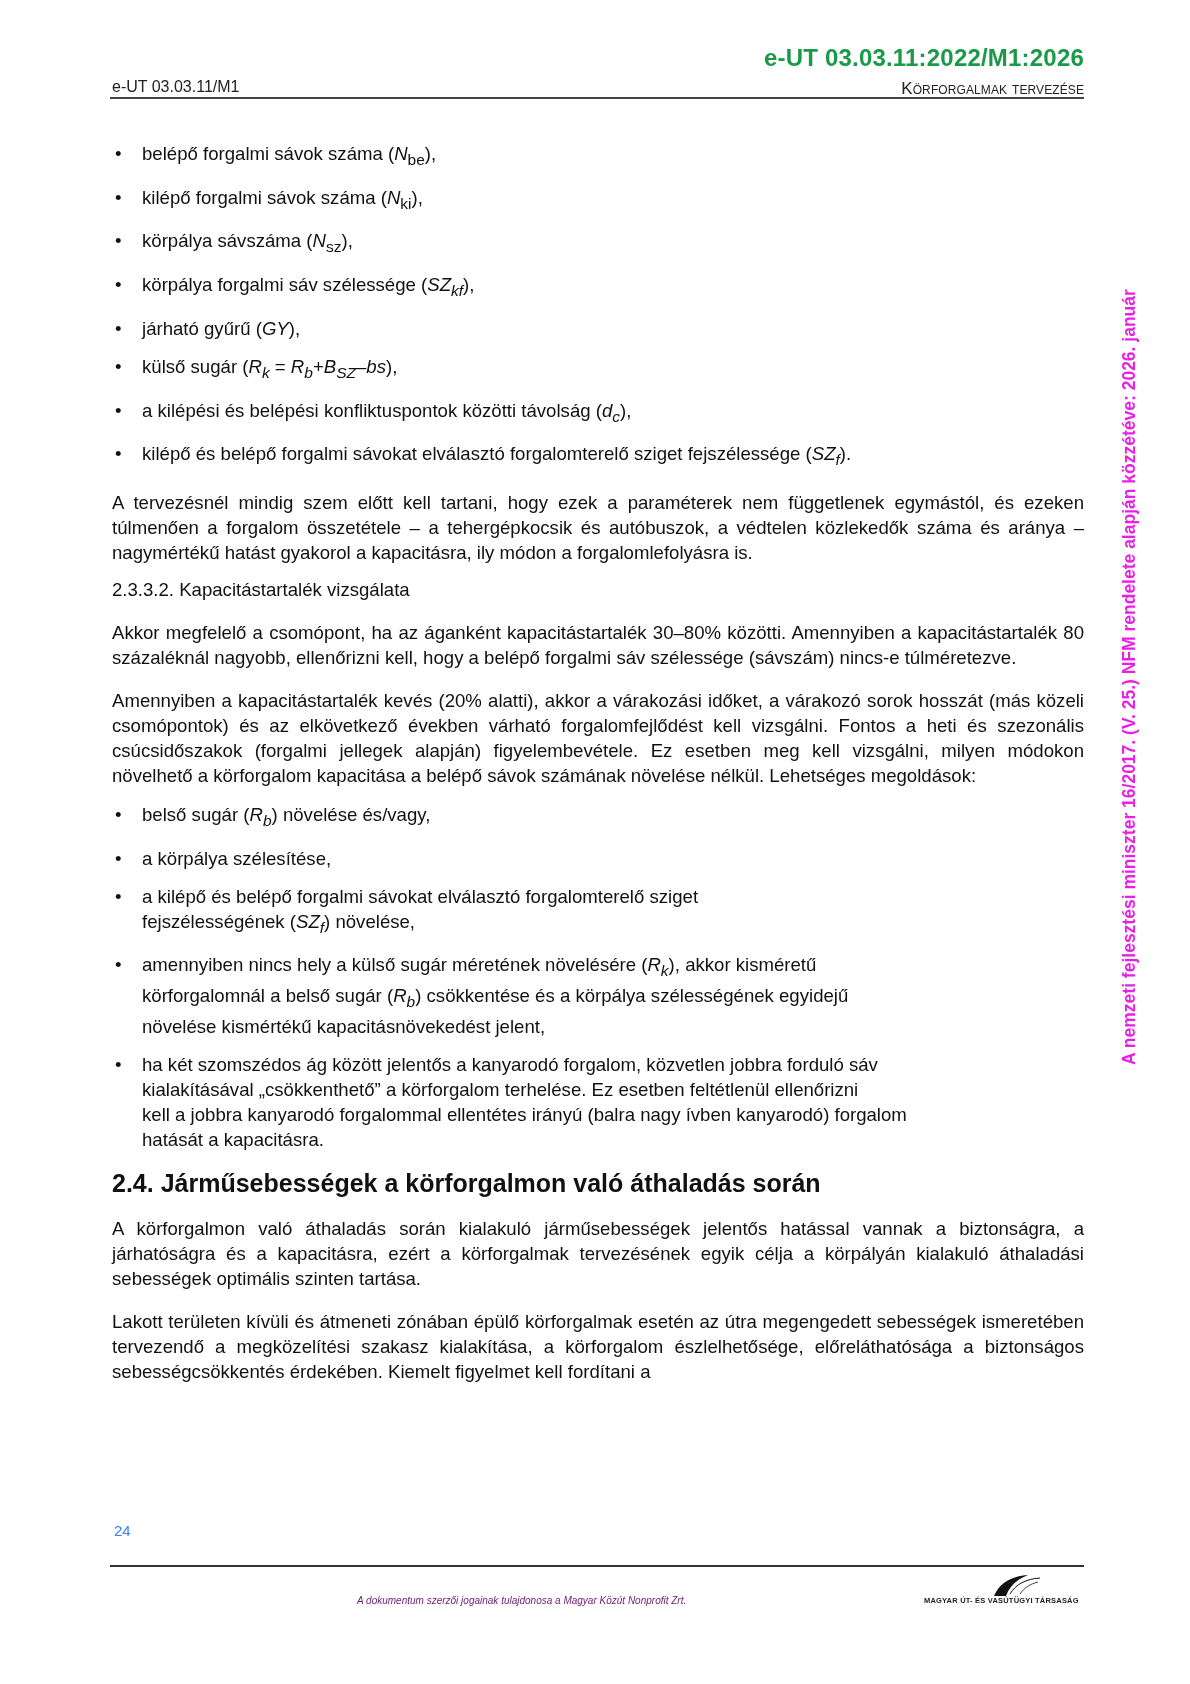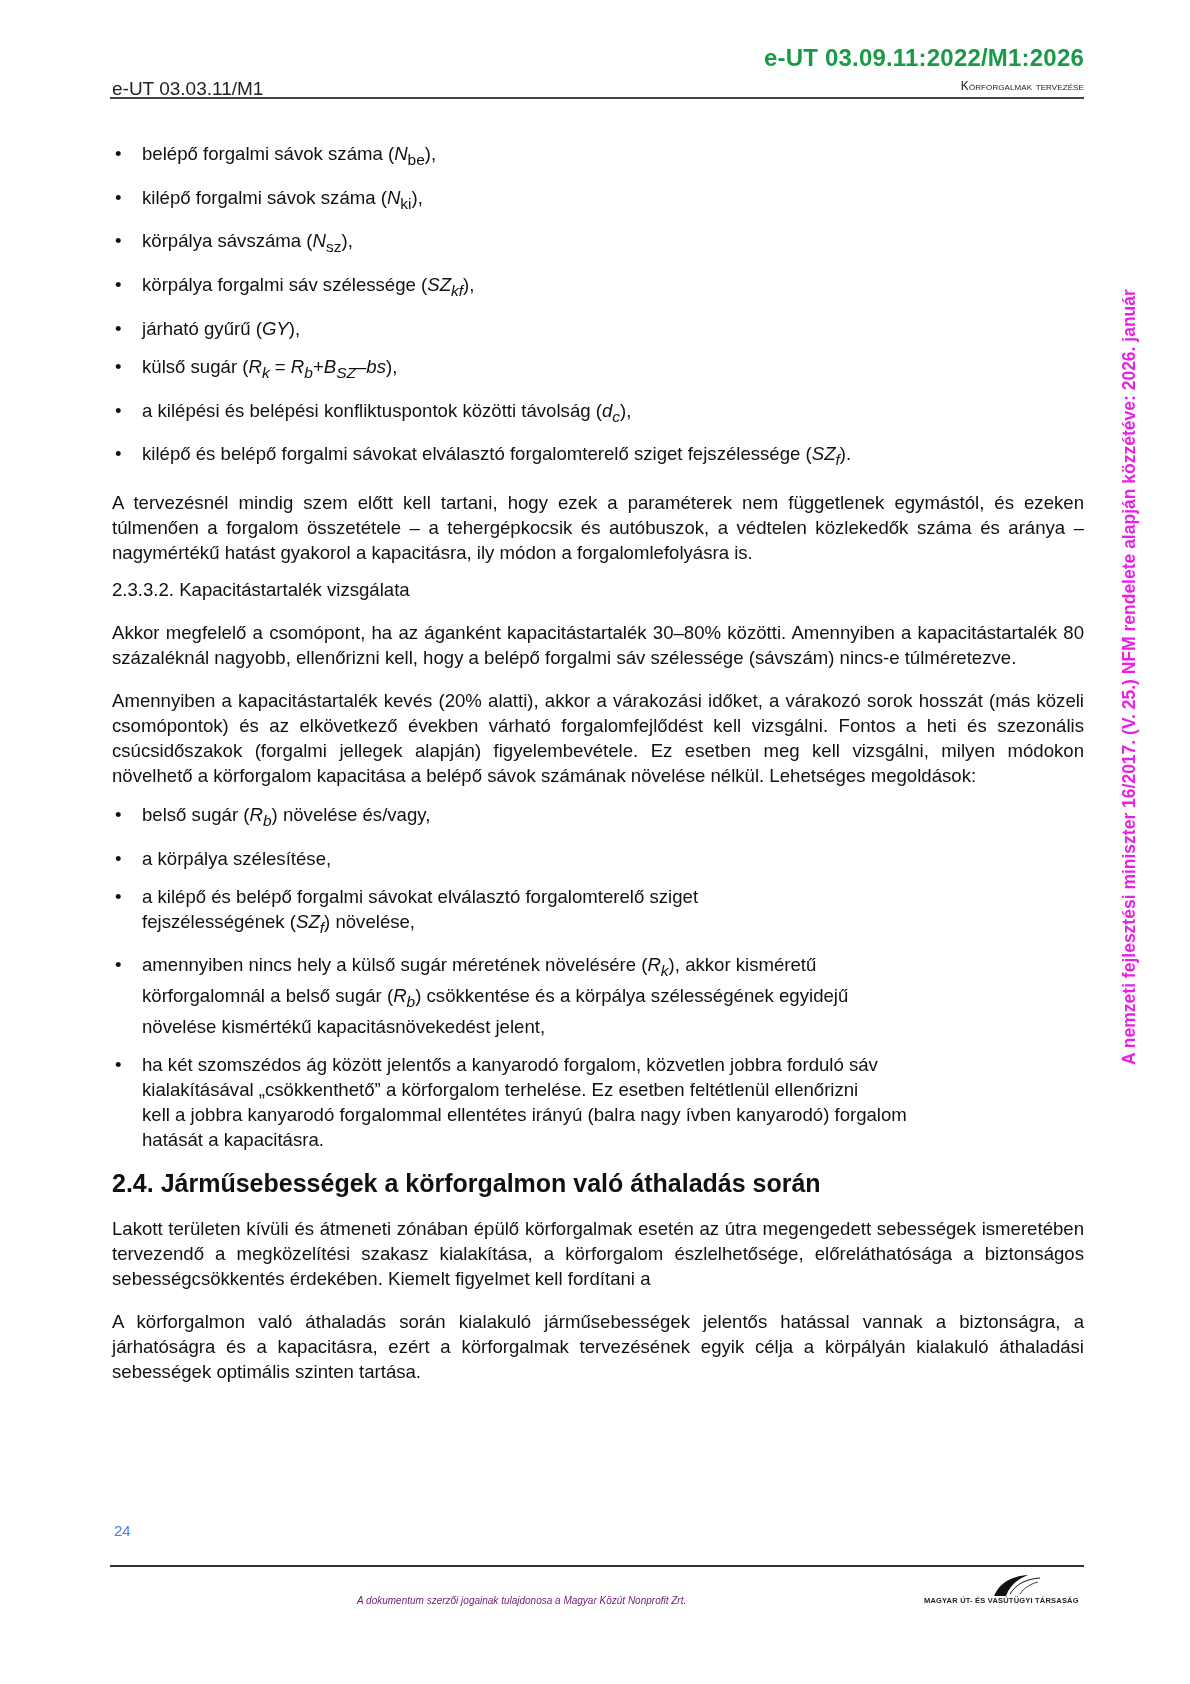--- a/index.html
+++ b/index.html
@@ -1,21 +1,21 @@
 <!DOCTYPE html>
 <html><head>
 <meta charset="utf-8">
 <style>
   html, body { margin: 0; padding: 0; background: #ffffff; }
   body { width: 1190px; height: 1684px; position: relative; overflow: hidden;
          font-family: "Liberation Sans", sans-serif; color: #111111; }
   .doc-code { position: absolute; right: 106px; top: 44px; font-size: 24px; font-weight: bold;
               color: #1a9a48; letter-spacing: 0.2px; }
-  .hdr-left { position: absolute; left: 112px; top: 78px; font-size: 19px; color: #222; }
-  .hdr-right { position: absolute; right: 106px; top: 79px; font-size: 12px; color: #222;
+  .hdr-left { position: absolute; left: 112px; top: 78px; font-size: 16px; color: #222; }
+  .hdr-right { position: absolute; right: 106px; top: 79px; font-size: 17px; color: #222;
                font-variant: small-caps; letter-spacing: 0.1px; text-align: right; }
   .hdr-rule { position: absolute; left: 110px; right: 106px; top: 97px; height: 2px; background: #444; }
 
   .content { position: absolute; left: 112px; top: 141px; width: 972px; font-size: 18.6px;
              line-height: 25px; }
   .bullets { list-style: none; margin: 0; padding: 0; }
   .bullets li { position: relative; padding-left: 30px; margin-bottom: 13px; }
   .bullets li .dot { position: absolute; left: 3px; top: 0; }
   p { margin: 18px 0 12px 0; text-align: justify; }
   .subhead { margin: 12px 0 12px 0; }
@@ -28,21 +28,21 @@
   .ftr-rule { position: absolute; left: 110px; right: 106px; top: 1565px; height: 1.5px; background: #333; }
   .page-num { position: absolute; left: 114px; top: 1522px; font-size: 15px; color: #3b82f6; }
   .copyright { position: absolute; left: 357px; top: 1595px; font-size: 10px; font-style: italic; color: #701a75; }
   .logo { position: absolute; left: 924px; top: 1572px; width: 160px; height: 40px; }
   .logo-text { position: absolute; left: 0; top: 24px; font-size: 7.5px; font-weight: bold; color: #222;
                letter-spacing: 0.2px; white-space: nowrap; }
 </style>
 </head>
 <body>
 
-<div class="doc-code">e-UT 03.09.11:2022/M1:2026</div>
+<div class="doc-code">e-UT 03.03.11:2022/M1:2026</div>
 <div class="hdr-left">e-UT 03.03.11/M1</div>
 <div class="hdr-right">Körforgalmak tervezése</div>
 <div class="hdr-rule"></div>
 
 <div class="content">
   <ul class="bullets">
     <li><span class="dot">•</span>belépő forgalmi sávok száma (<i>N</i><sub>be</sub>),</li>
     <li><span class="dot">•</span>kilépő forgalmi sávok száma (<i>N</i><sub>ki</sub>),</li>
     <li><span class="dot">•</span>körpálya sávszáma (<i>N</i><sub>sz</sub>),</li>
     <li><span class="dot">•</span>körpálya forgalmi sáv szélessége (<i>SZ<sub>kf</sub></i>),</li>
@@ -59,22 +59,22 @@
 
   <ul class="bullets">
     <li><span class="dot">•</span>belső sugár (<i>R<sub>b</sub></i>) növelése és/vagy,</li>
     <li><span class="dot">•</span>a körpálya szélesítése,</li>
     <li><span class="dot">•</span>a kilépő és belépő forgalmi sávokat elválasztó forgalomterelő sziget<br>fejszélességének (<i>SZ<sub>f</sub></i>) növelése,</li>
     <li><span class="dot">•</span>amennyiben nincs hely a külső sugár méretének növelésére (<i>R<sub>k</sub></i>), akkor kisméretű<br>körforgalomnál a belső sugár (<i>R<sub>b</sub></i>) csökkentése és a körpálya szélességének egyidejű<br>növelése kismértékű kapacitásnövekedést jelent,</li>
     <li><span class="dot">•</span>ha két szomszédos ág között jelentős a kanyarodó forgalom, közvetlen jobbra forduló sáv<br>kialakításával „csökkenthető” a körforgalom terhelése. Ez esetben feltétlenül ellenőrizni<br>kell a jobbra kanyarodó forgalommal ellentétes irányú (balra nagy ívben kanyarodó) forgalom<br>hatását a kapacitásra.</li>
   </ul>
 
   <h2>2.4. Járműsebességek a körforgalmon való áthaladás során</h2>
+  <p>A körforgalmon való áthaladás során kialakuló járműsebességek jelentős hatással vannak a biztonságra, a járhatóságra és a kapacitásra, ezért a körforgalmak tervezésének egyik célja a körpályán kialakuló áthaladási sebességek optimális szinten tartása.</p>
   <p>Lakott területen kívüli és átmeneti zónában épülő körforgalmak esetén az útra megengedett sebességek ismeretében tervezendő a megközelítési szakasz kialakítása, a körforgalom észlelhetősége, előreláthatósága a biztonságos sebességcsökkentés érdekében. Kiemelt figyelmet kell fordítani a</p>
-  <p>A körforgalmon való áthaladás során kialakuló járműsebességek jelentős hatással vannak a biztonságra, a járhatóságra és a kapacitásra, ezért a körforgalmak tervezésének egyik célja a körpályán kialakuló áthaladási sebességek optimális szinten tartása.</p>
 </div>
 
 <div class="side-note">A nemzeti fejlesztési miniszter 16/2017. (V. 25.) NFM rendelete alapján közzétéve: 2026. január</div>
 
 <div class="ftr-rule"></div>
 <div class="page-num">24</div>
 <div class="copyright">A dokumentum szerzői jogainak tulajdonosa a Magyar Közút Nonprofit Zrt.</div>
 <div class="logo">
   <svg width="160" height="26" viewBox="0 0 160 26" style="position:absolute;left:0;top:0">
     <path d="M70 24 C76 10 88 4 104 3 C94 7 86 13 82 24 Z" fill="#111"></path>

